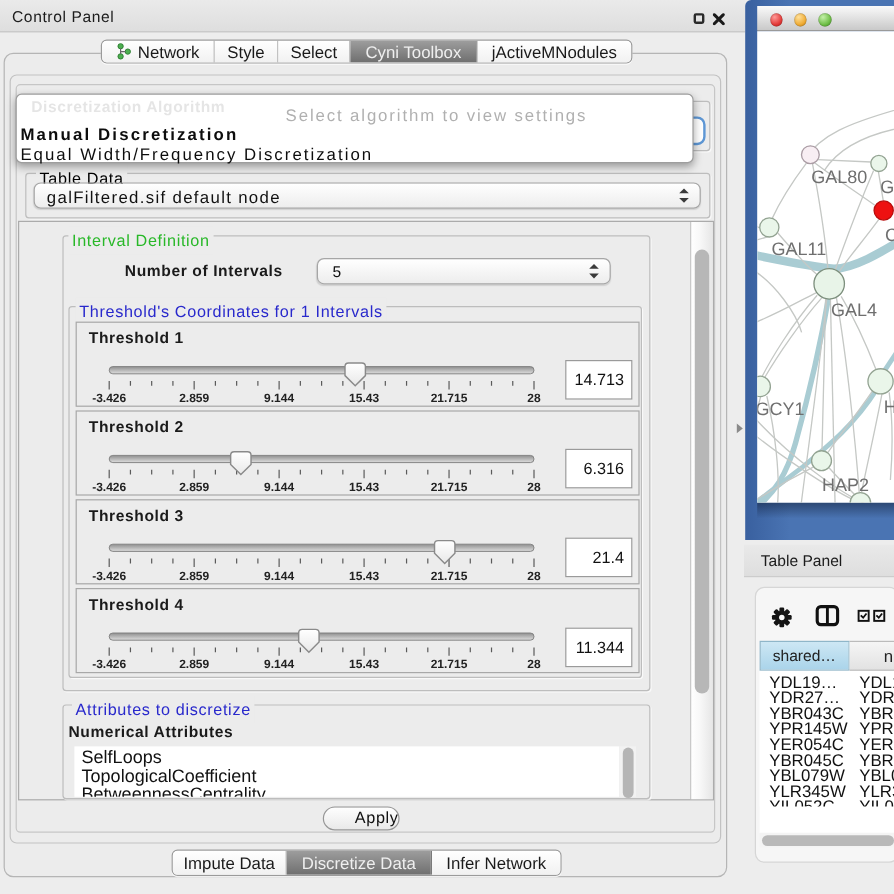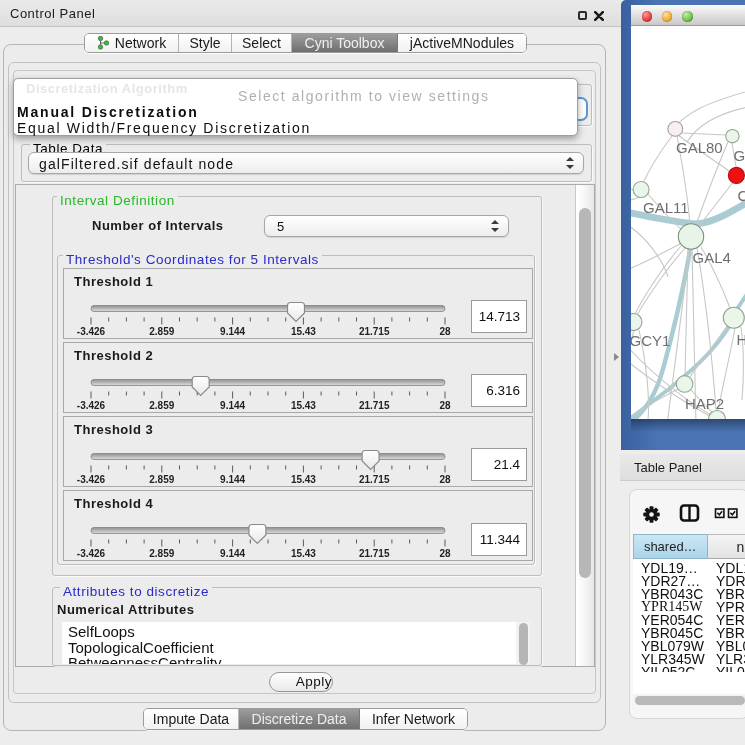--- a/index.html
+++ b/index.html
@@ -63,31 +63,31 @@
     </span>
 </div>
 
 <div class="abs" style="left:15px;top:184px;width:580px;height:483px;border:1px solid #ababab;background:#ececec;"></div>
 <div class="abs" style="left:575px;top:185px;width:19px;height:481px;background:linear-gradient(to right,#ffffff,#f8f8f8 40%,#e6e6e6);border-left:1px solid #c9c9c9;"></div>
 <div class="abs" style="left:579px;top:208px;width:12px;height:370px;background:#b7b7b7;border-radius:6px;"></div>
 
 <div class="group" style="left:52px;top:196px;width:490px;height:380px;">
   <span class="glabel" style="left:4px;color:#28b828;">Interval Definition</span>
 </div>
-<span class="abs b13" style="left:92px;top:218px;text-align:right;">Number of Intervals</span>
+<span class="abs b13" style="left:104px;top:218px;text-align:right;">Number of Intervals</span>
 <div class="combo" style="left:264px;top:215px;width:245px;height:22px;">
   <span class="abs" style="left:12px;top:3px;font-size:13px;color:#111;">5</span>
   <span class="spin">
       <i class="up"></i>
       <i class="dn"></i>
     </span>
 </div>
 
 <div class="group" style="left:57px;top:255px;width:478px;height:310px;">
-  <span class="glabel" style="left:5px;color:#2929cc;">Threshold's Coordinates for 5 Intervals</span>
+  <span class="glabel" style="left:5px;color:#2929cc;">Threshold's Coordinates for 1 Intervals</span>
 </div>
 
 <div class="abs" style="left:63px;top:267.5px;width:470px;height:71px;border:1px solid #a8a8a8;background:#ececec;">
 <span class="abs b13" style="left:10px;top:5px;">Threshold 1</span>
 <svg class="abs" style="left:0;top:0;" width="468" height="69" viewBox="0 0 468 69">
 <defs>
         <linearGradient id="tg0" x1="0" y1="0" x2="0" y2="1">
           <stop offset="0" stop-color="#8f8f8f"></stop>
           <stop offset="1" stop-color="#dedede"></stop>
         </linearGradient>
@@ -387,21 +387,21 @@
 <div class="abs" style="left:707.5px;top:534px;width:38px;height:24.5px;background:linear-gradient(#f5f5f5,#e2e2e2);border-top:1px solid #bbb;border-bottom:1px solid #aaa;border-right:1px solid #bbb;font-size:14px;color:#222;">
   <span class="abs" style="left:29px;top:4px;">n</span>
 </div>
 <div class="abs" style="left:633px;top:559px;width:112px;height:113px;overflow:hidden;background:#fff;">
 <span class="abs" style="left:8px;top:0.5px;font-size:14px;color:#111;">YDL19…</span>
     <span class="abs" style="left:83px;top:0.5px;font-size:14px;color:#111;">YDL1</span>
     <span class="abs" style="left:8px;top:13.5px;font-size:14px;color:#111;">YDR27…</span>
     <span class="abs" style="left:83px;top:13.5px;font-size:14px;color:#111;">YDR2</span>
     <span class="abs" style="left:8px;top:26.5px;font-size:14px;color:#111;">YBR043C</span>
     <span class="abs" style="left:83px;top:26.5px;font-size:14px;color:#111;">YBR0</span>
-    <span class="abs" style="left:8px;top:39.5px;font-size:14px;color:#111;font-family:Liberation Serif, serif;">YPR145W</span>
+    <span class="abs" style="left:8px;top:39.5px;font-size:14px;color:#111;">YPR145W</span>
     <span class="abs" style="left:83px;top:39.5px;font-size:14px;color:#111;">YPR1</span>
     <span class="abs" style="left:8px;top:52.5px;font-size:14px;color:#111;">YER054C</span>
     <span class="abs" style="left:83px;top:52.5px;font-size:14px;color:#111;">YER0</span>
     <span class="abs" style="left:8px;top:65.5px;font-size:14px;color:#111;">YBR045C</span>
     <span class="abs" style="left:83px;top:65.5px;font-size:14px;color:#111;">YBR0</span>
     <span class="abs" style="left:8px;top:78.5px;font-size:14px;color:#111;">YBL079W</span>
     <span class="abs" style="left:83px;top:78.5px;font-size:14px;color:#111;">YBL0</span>
     <span class="abs" style="left:8px;top:91.5px;font-size:14px;color:#111;">YLR345W</span>
     <span class="abs" style="left:83px;top:91.5px;font-size:14px;color:#111;">YLR3</span>
     <span class="abs" style="left:8px;top:104.5px;font-size:14px;color:#111;">YIL052C</span>

